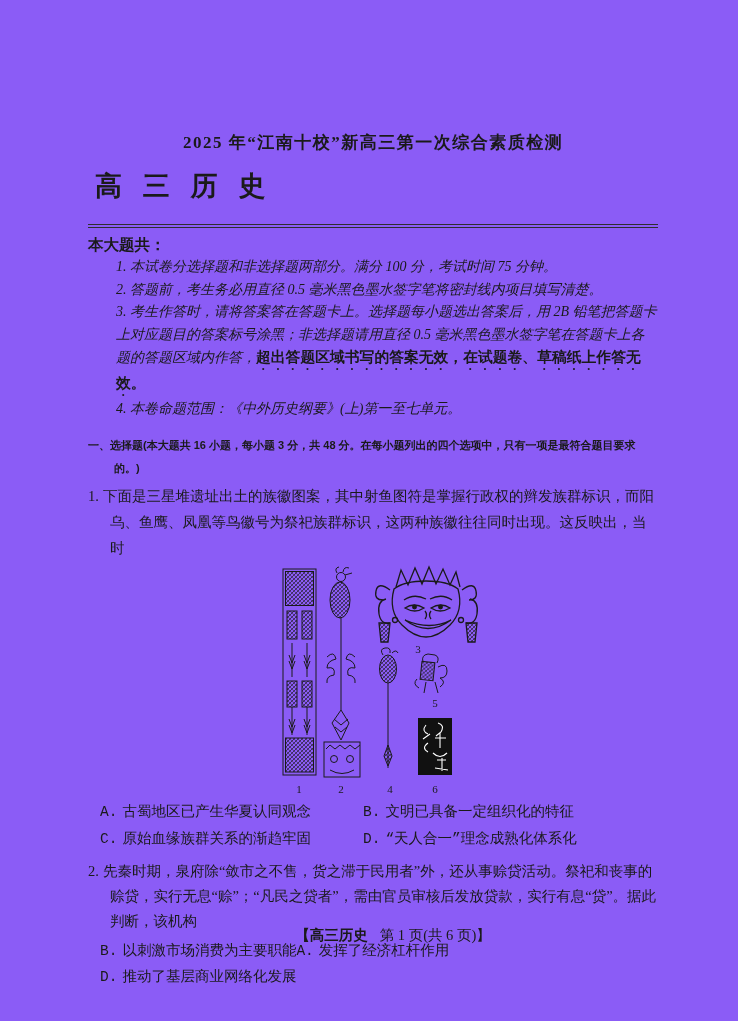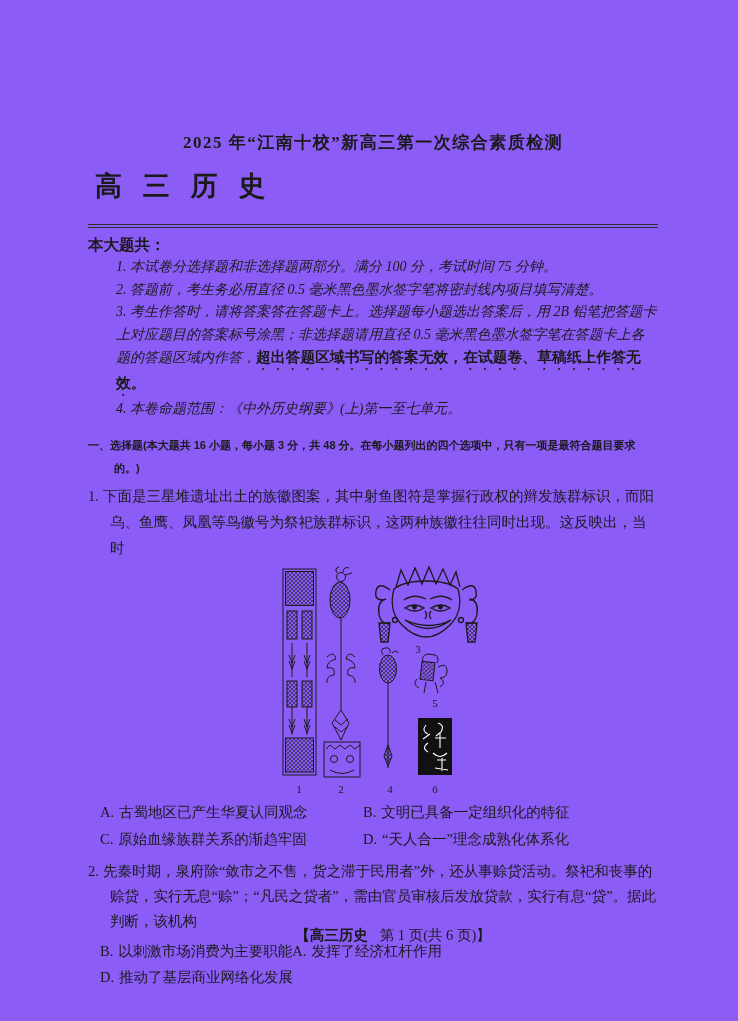--- a/index.html
+++ b/index.html
@@ -67,21 +67,21 @@
     padding-left:22px; text-indent:-22px;
   }
   .qnum { margin-right:4px; }
 
   .figure { display:block; margin:4px 0 2px 180px; }
   .fig-label {
     font-family:"Liberation Serif", serif;
     font-size:11px; fill:#1a1a1a;
   }
 
-  .options { padding-left:12px; }
+  .options { padding-left:12px;font-family:Liberation Mono, monospace; }
   .opt-row { display:flex; }
   .opt { font-size:14.5px; line-height:27px; white-space:nowrap; }
   .opt-left { width:263px; }
   .opt-label { margin-right:5px; }
 
   .q2 { margin-top:6px; line-height:25px; }
   .options-q2 { margin-top:4px; }
   .options-q2 .opt { line-height:26px; }
 
   .footer {

